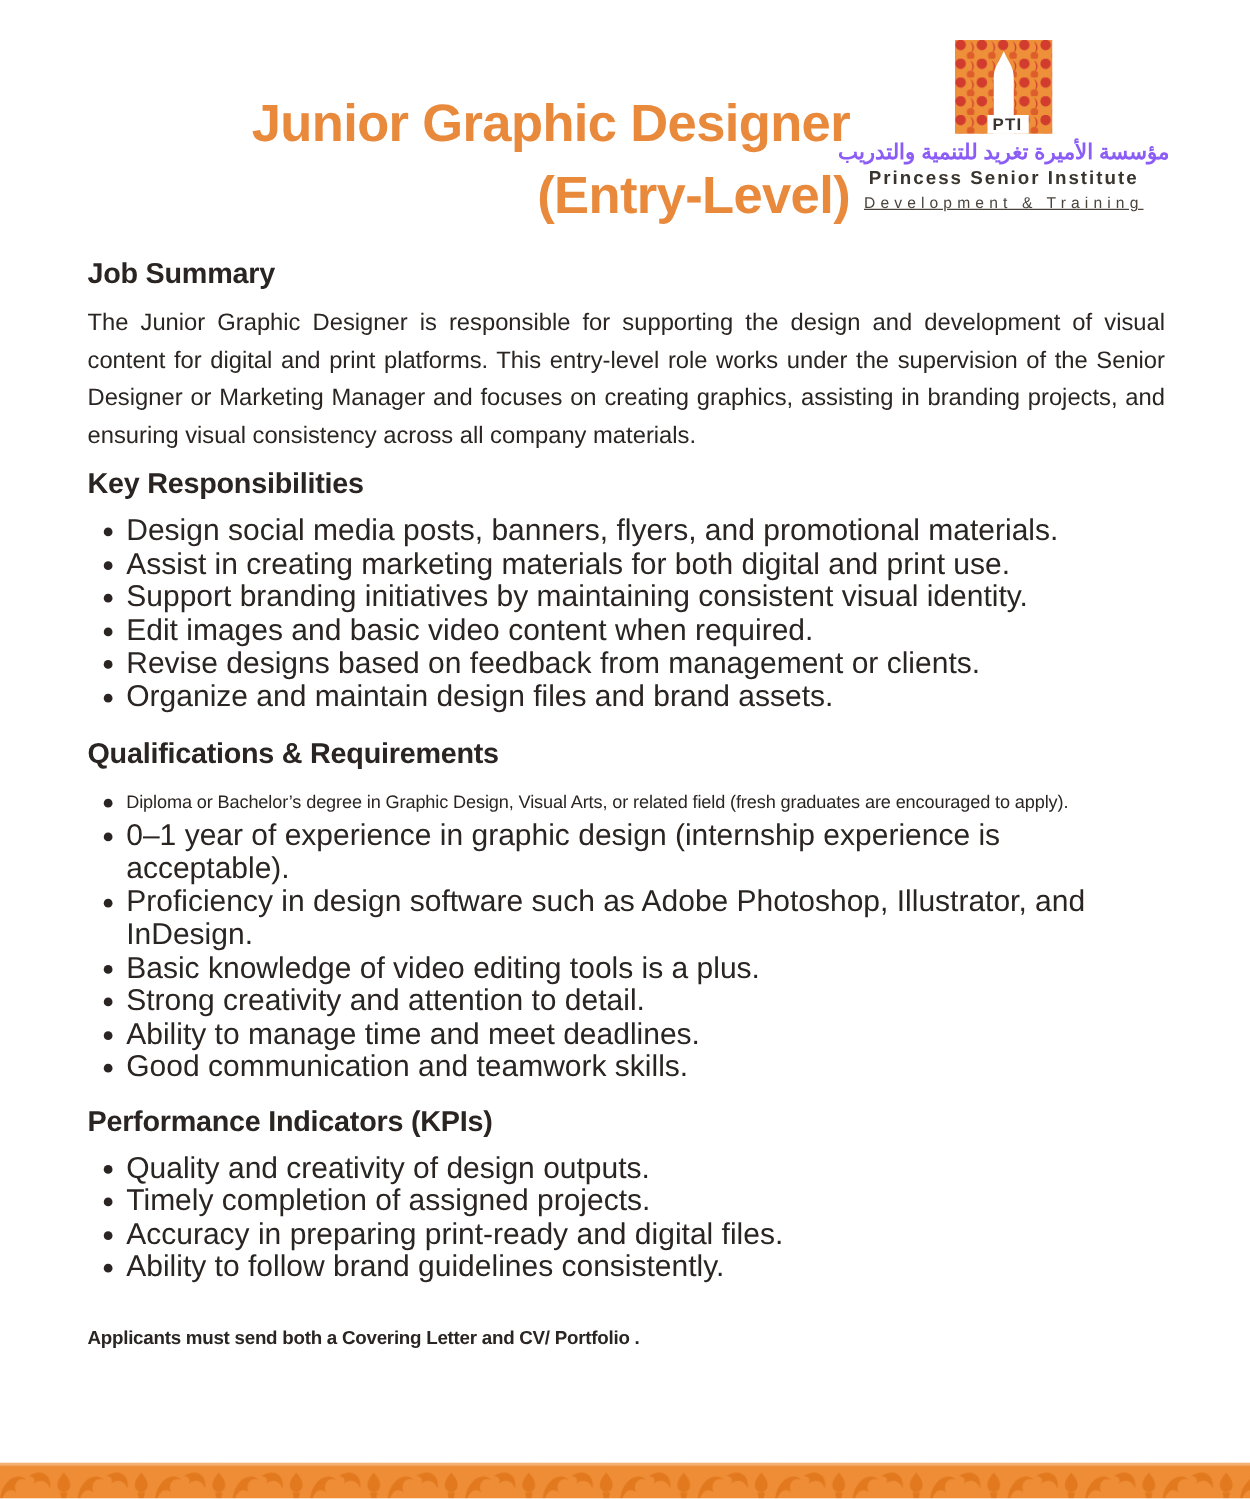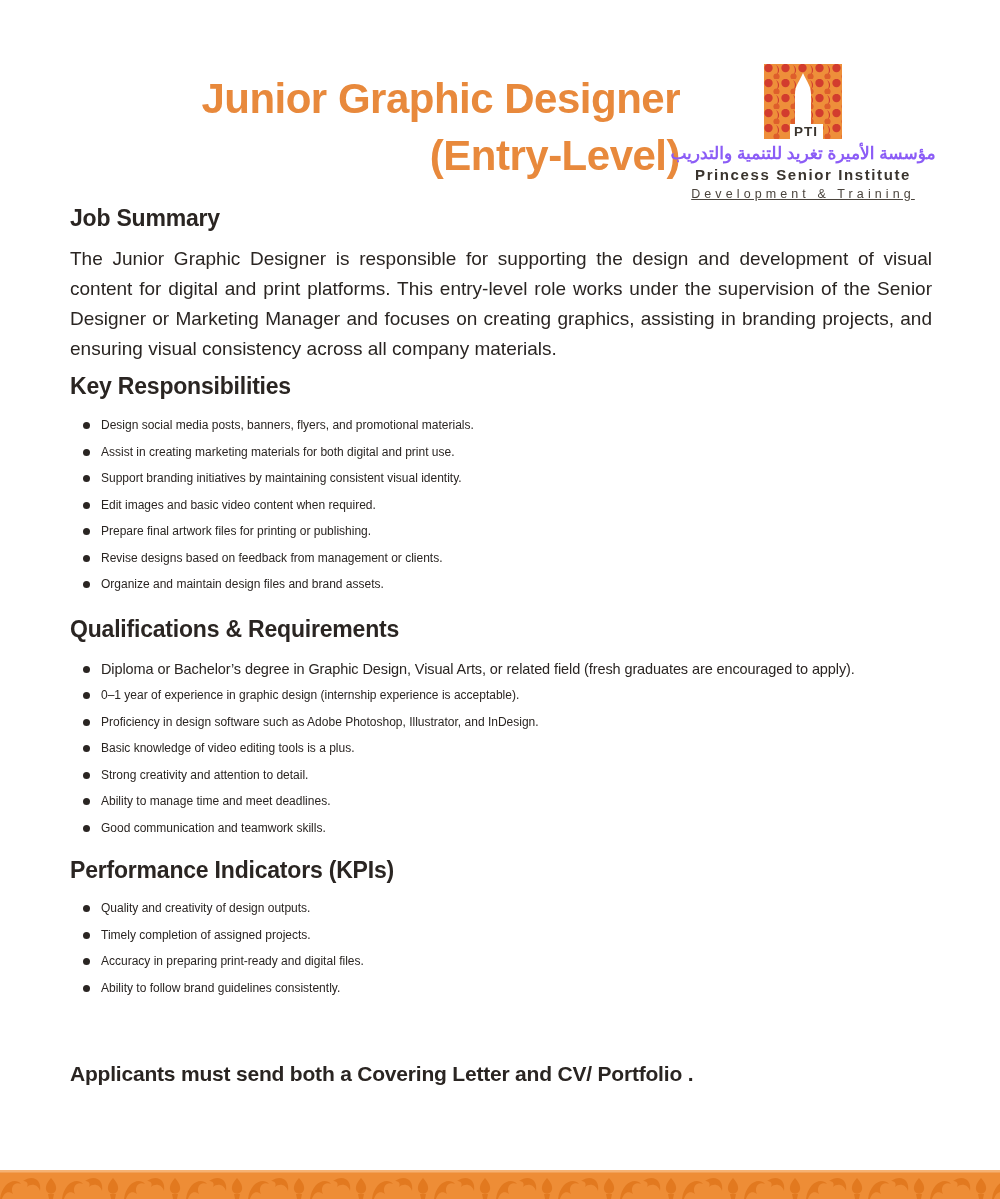--- a/index.html
+++ b/index.html
@@ -27,21 +27,21 @@
     font-weight: bold;
     font-size: 42px;
     line-height: 57px;
     letter-spacing: -0.5px;
   }
 
   
   .logo-block {
     position: absolute;
     left: 670px;
-    top: 64px;
+    top: 32px;
     width: 266px;
     text-align: center;
     color: #3A342E;
   }
   .logo-mark { display: block; margin: 0 auto; }
   .logo-arabic {
     direction: rtl;
     font-weight: bold;
     font-size: 17px;
     line-height: 22px;
@@ -91,21 +91,21 @@
     color: #2A2522;
   }
   ul.bullets {
     margin: 0;
     padding: 0;
     list-style: none;
   }
   ul.bullets li {
     position: relative;
     padding-left: 31px;
-    font-size: 12px;
+    font-size: 24px;
     line-height: 26.5px;
     color: #2A2522;
   }
   ul.bullets li::before {
     content: "";
     position: absolute;
     left: 13px;
     top: 10px;
     width: 7px;
     height: 7px;
@@ -118,21 +118,21 @@
     line-height: 26.5px;
   }
   ul.bullets li.small::before { top: 10px; }
 
   
   .footer-note {
     position: absolute;
     left: 70px;
     top: 1062px;
     width: 880px;
-    font-size: 21px;
+    font-size: 15px;
     font-weight: bold;
     color: #2A2522;
     letter-spacing: -0.2px;
   }
 
   
   .bottom-bar {
     position: absolute;
     left: 0;
     bottom: 0;
@@ -175,21 +175,20 @@
 
     <h2>Job Summary</h2>
     <p class="para">The Junior Graphic Designer is responsible for supporting the design and development of visual content for digital and print platforms. This entry-level role works under the supervision of the Senior Designer or Marketing Manager and focuses on creating graphics, assisting in branding projects, and ensuring visual consistency across all company materials.</p>
 
     <h2>Key Responsibilities</h2>
     <ul class="bullets">
       <li>Design social media posts, banners, flyers, and promotional materials.</li>
       <li>Assist in creating marketing materials for both digital and print use.</li>
       <li>Support branding initiatives by maintaining consistent visual identity.</li>
       <li>Edit images and basic video content when required.</li>
-      <li>Prepare final artwork files for printing or publishing.</li>
       <li>Revise designs based on feedback from management or clients.</li>
       <li>Organize and maintain design files and brand assets.</li>
     </ul>
 
     <h2 class="h-qr">Qualifications &amp; Requirements</h2>
     <ul class="bullets">
       <li class="small">Diploma or Bachelor’s degree in Graphic Design, Visual Arts, or related field (fresh graduates are encouraged to apply).</li>
       <li>0–1 year of experience in graphic design (internship experience is acceptable).</li>
       <li>Proficiency in design software such as Adobe Photoshop, Illustrator, and InDesign.</li>
       <li>Basic knowledge of video editing tools is a plus.</li>

